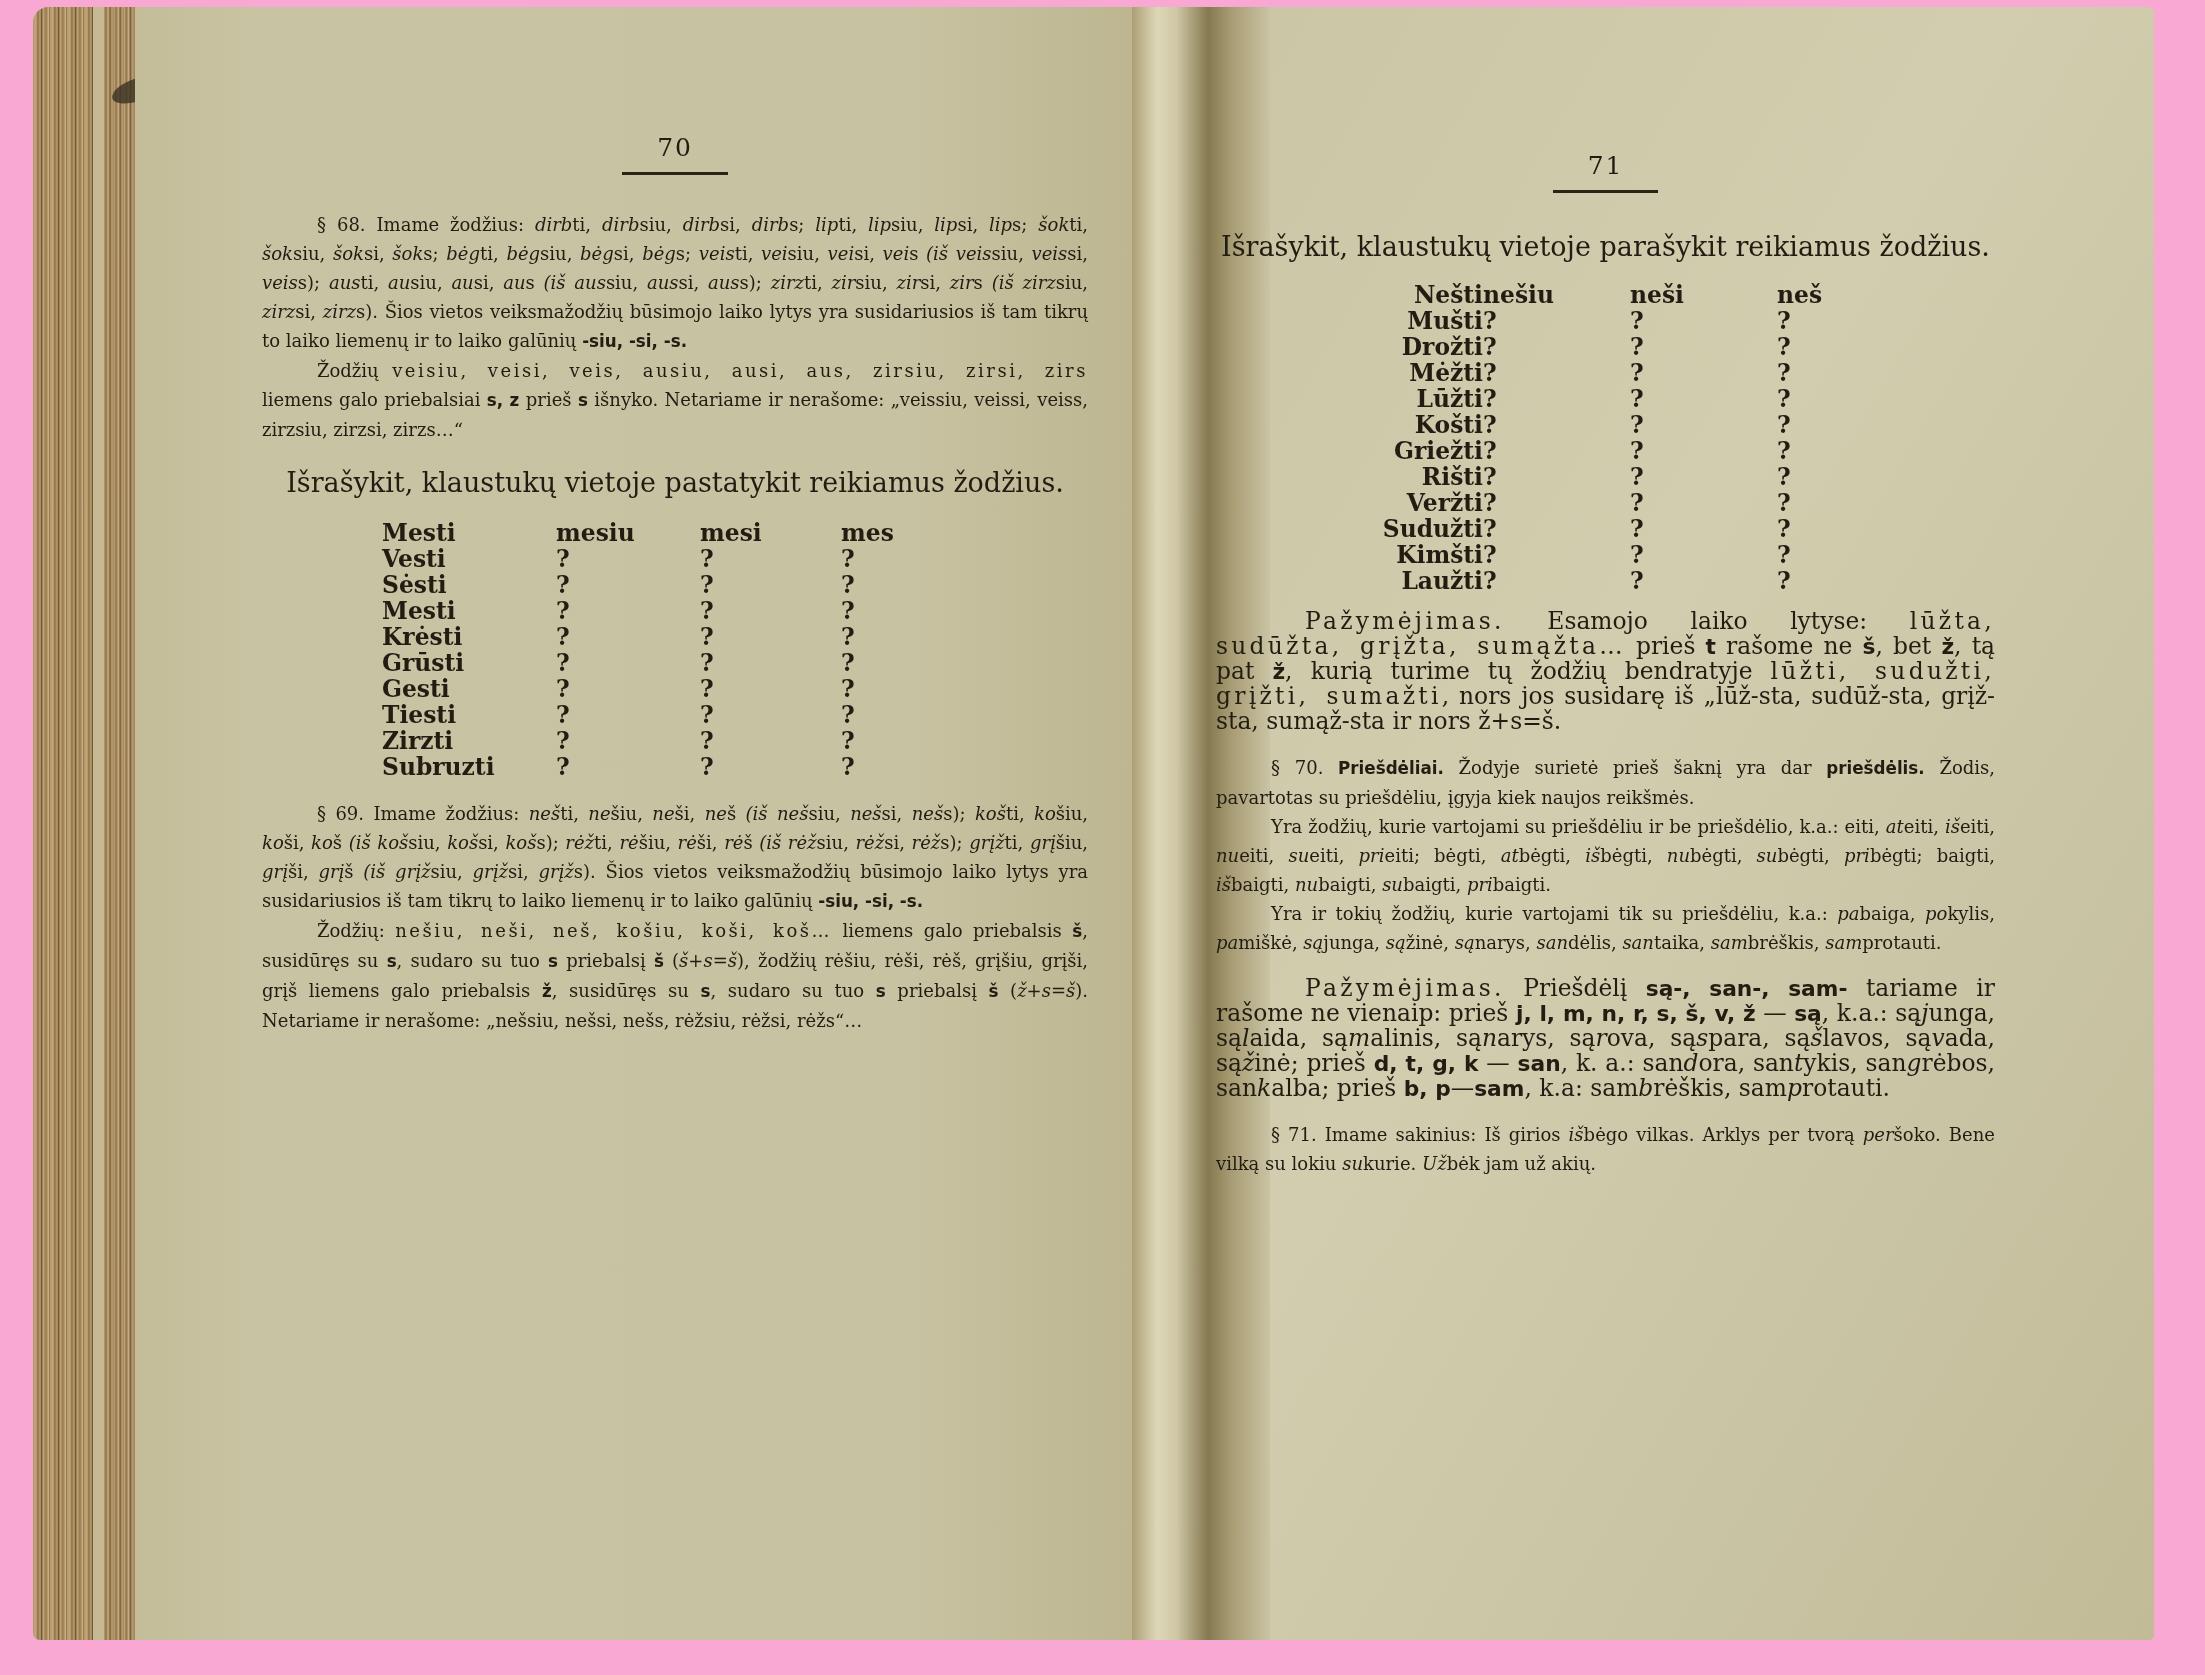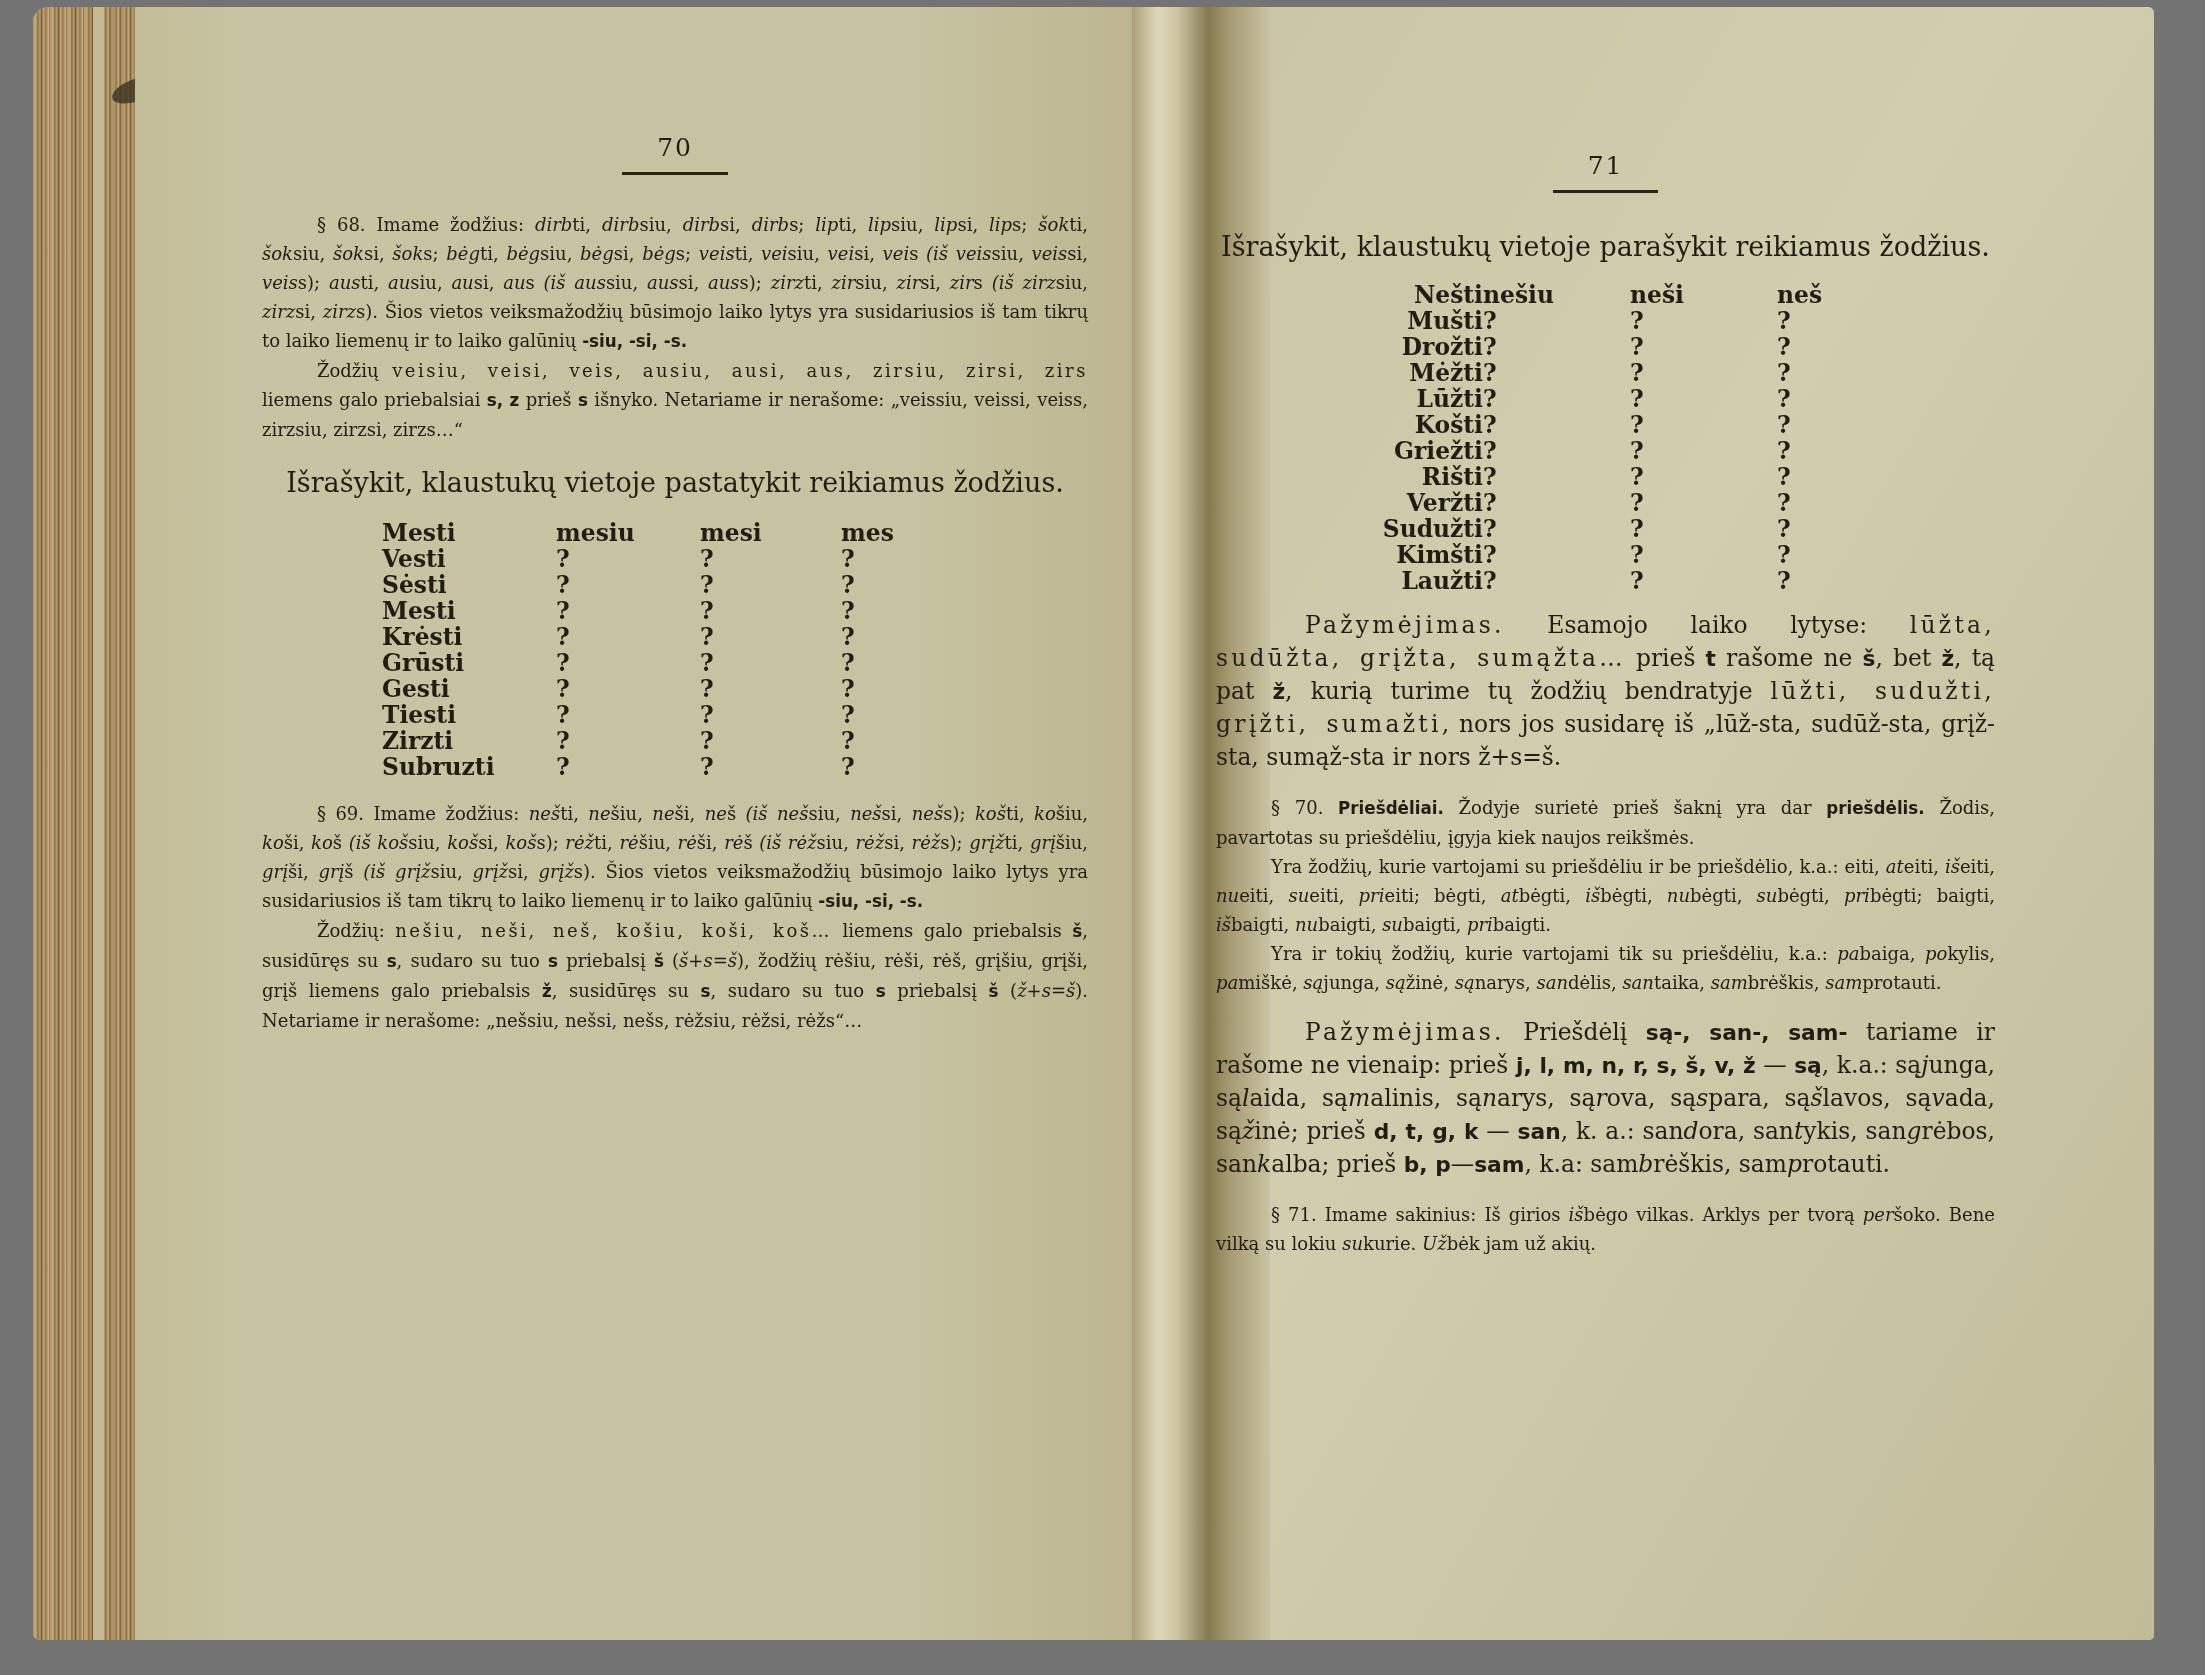--- a/index.html
+++ b/index.html
@@ -1,16 +1,16 @@
 <!DOCTYPE html>
 <html style="font-size:9.6px"><head>
 <meta charset="utf-8">
 <style>
   html,body{margin:0;padding:0;background:#0a0908;}
-  .stage{position:relative;width:2205px;height:1676px;background:#737373;overflow:hidden;
+  .stage{position:relative;width:2205px;height:1676px;background:#f9a8d4;overflow:hidden;
          font-family:"DejaVu Serif","Liberation Serif",serif;color:#221d12;}
   .book{position:absolute;left:33px;top:7.2px;width:2121px;height:1633px;
         border-radius:15.6px 6px 4.8px 7.2px;overflow:hidden;background:#c7c2a1;}
   
   .stack{position:absolute;left:0;top:0;width:60px;height:100%;
          background:repeating-linear-gradient(90deg,
            #b3986c 0px,#c4a87a 3px,#8e7245 4.8px,#bda177 7.2px,#6d5531 8.4px,
            #c0a478 10.2px,#97794c 13px,#caaf82 15.6px,#7c6039 17px);}
   .stack-flat{position:absolute;left:60px;top:0;width:10.8px;height:100%;background:#c6ba94;}
   .stack2{position:absolute;left:71px;top:0;width:31px;height:100%;
@@ -25,21 +25,21 @@
   .page-right{position:absolute;left:1237px;top:0;width:884px;height:100%;
               background:linear-gradient(120deg,#cbc6a6 0%,#d2cdae 40%,#c8c3a3 75%,#c2bb97 100%);}
   
   .page-root{position:absolute;color:#221d12;}
   #page-left-root{left:262px;top:133px;width:826px;}
   #page-right-root{left:1216px;top:151px;width:779px;}
   .pagenum{text-align:center;font-size:25px;margin:0 0 35px 0;}
   .pn{display:inline-block;padding:0 35px 9.6px 35px;border-bottom:3px solid #2a2416;letter-spacing:1.8px;}
   p{margin:0;}
   .para{font-size:18px;line-height:29px;text-align:justify;text-indent:55px;}
-  .note{font-size:23.4px;line-height:33px;text-align:justify;text-indent:89px;}
+  .note{font-size:23.4px;line-height:25px;text-align:justify;text-indent:89px;}
   .heading{font-size:27px;line-height:38px;text-align:center;margin:20.4px 0 15.6px 0;text-indent:0;}
   .sec{margin-top:19px;}
   .i{font-style:italic;}
   .b{font-family:"DejaVu Sans","Liberation Sans",sans-serif;font-weight:700;font-size:0.93em;}
   .g{letter-spacing:0.14em;word-spacing:0.18em;}
   .vtable{margin:17px 0 20.4px 120px;font-size:23.4px;font-weight:700;}
   #page-right-root .vtable{margin:12px 0 15.6px 117px;}
   .trow{display:flex;height:26px;align-items:flex-start;}
   #page-right-root .trow{height:26px;}
   .tcell{display:inline-block;}

